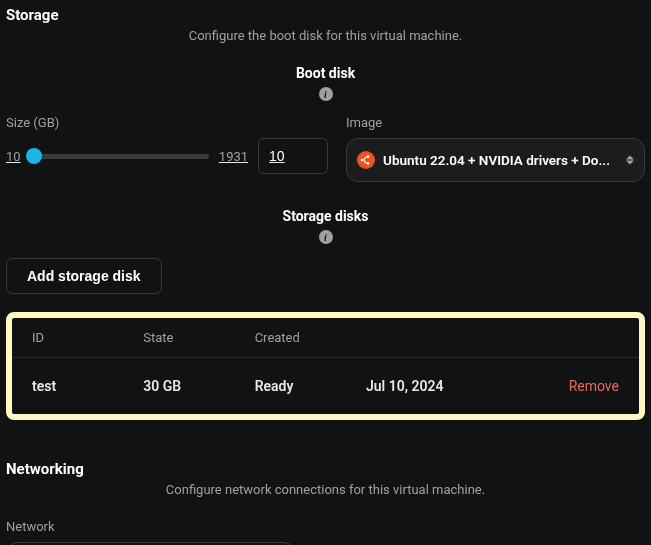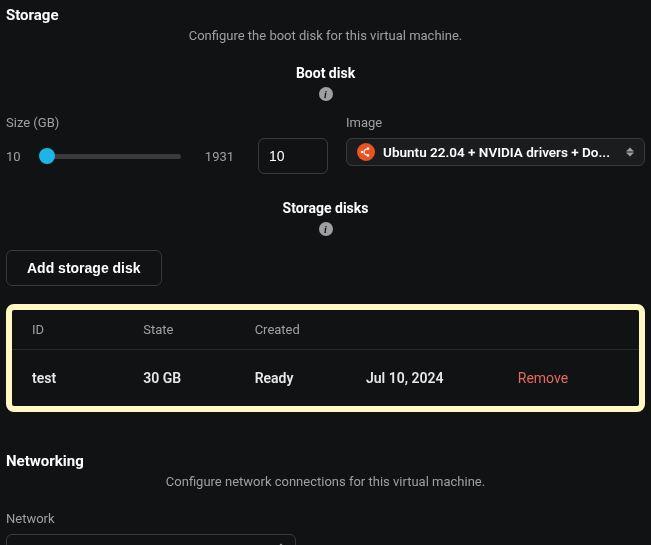--- a/index.html
+++ b/index.html
@@ -56,21 +56,22 @@
   .col-image { flex: 0.85; }
   .field-label {
     color: #a0a0a0;
     font-size: 13px;
     margin-bottom: 8px;
     display: block;
   }
   .slider-row {
     display: flex;
     align-items: center;
-    gap: 24px;
+    gap: 10px;
+    text-decoration: underline;
   }
   .minmax {
     color: #a0a0a0;
     font-size: 13px;
   }
   .slider-wrap {
     flex: 1;
     position: relative;
     height: 18px;
     display: flex;
@@ -106,24 +107,24 @@
     width: 70px;
     height: 36px;
     background: transparent;
     border: 1px solid #3a3a3a;
     border-radius: 6px;
     color: #fff;
     font-size: 14px;
     padding: 0 10px;
   }
   .select {
-    height: 28px;
+    height: 44px;
     background: #1b1c1e;
     border: 1px solid #3a3a3a;
-    border-radius: 6px;
+    border-radius: 12px;
     color: #fff;
     font-size: 13.5px;
     font-weight: 600;
     padding: 0 34px 0 10px;
     display: flex;
     align-items: center;
     position: relative;
     cursor: pointer;
   }
   .select.network {
@@ -194,20 +195,21 @@
     color: #a0a0a0;
     font-size: 13px;
     border-bottom: 1px solid #2a2a2a;
   }
   .trow {
     height: 56px;
     font-size: 14px;
     font-weight: 600;
   }
   .cell-remove {
+    text-align: right;
     color: #e46a5e;
     font-weight: 400;
     cursor: pointer;
   }
   .checkbox-row {
     display: flex;
     align-items: center;
     gap: 10px;
     margin-top: 22px;
   }

